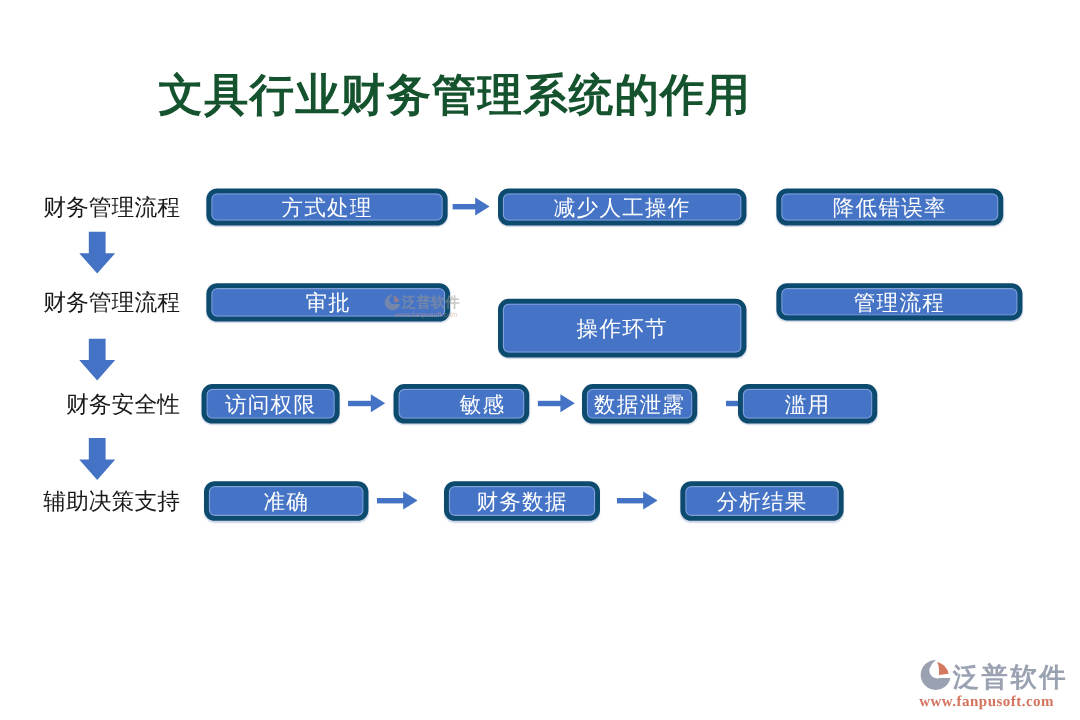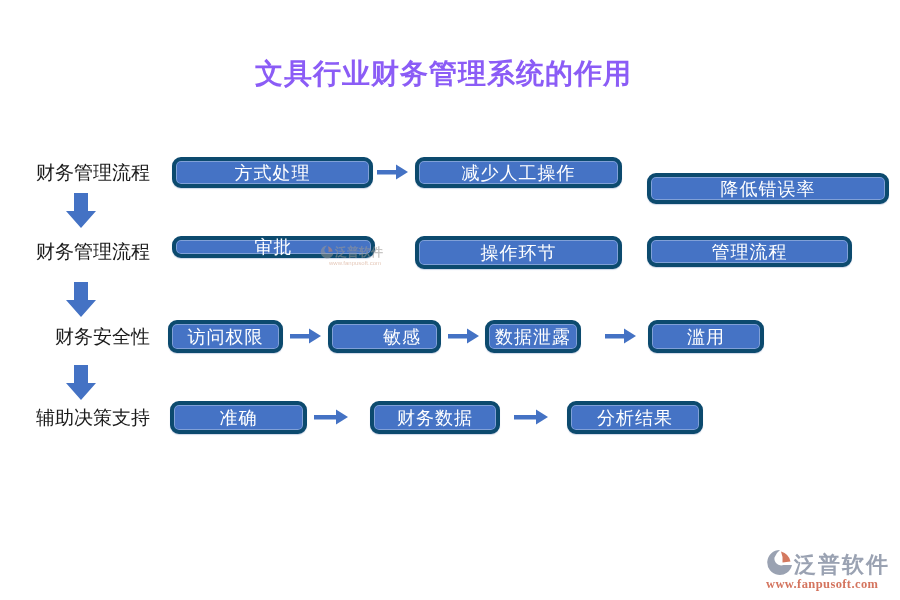--- a/index.html
+++ b/index.html
@@ -2,22 +2,22 @@
 <html><head>
 <meta charset="utf-8">
 <style>
   html,body { margin:0; padding:0; }
   body {
     width:900px; height:600px; position:relative; background:#ffffff;
     font-family:"Liberation Serif","DejaVu Serif",serif; overflow:hidden;
   }
   .abs { position:absolute; }
   #title {
-    left:132px; top:55px; width:500px; text-align:right;
-    font-size:28px; font-weight:bold; color:#8b5cf6; letter-spacing:1px;
+    left:132px; top:55px; width:500px; text-align:left;
+    font-size:37px; font-weight:bold; color:#14532d; letter-spacing:1px;
   }
   .row-label {
     left:0; width:150px; text-align:right; font-size:19px; color:#1a1a1a;
     white-space:nowrap;
   }
   .box {
     box-sizing:border-box; background:#4573c5; border:4px solid #0c4a6e;
     border-radius:9px; color:#ffffff; display:flex; align-items:center;
     justify-content:center; font-size:18px; letter-spacing:1px;
     box-shadow: inset 0 0 0 1px rgba(255,255,255,0.32), 0 1px 1px rgba(60,90,160,0.25);
@@ -55,29 +55,29 @@
 
 <div class="abs" id="title">文具行业财务管理系统的作用</div>
 
 <div class="abs row-label" style="top:160px;">财务管理流程</div>
 <div class="abs box" style="left:172px; top:157px; width:201px; height:31px;">方式处理</div>
 <svg class="abs arrow-svg" style="left:377px; top:164px;" width="31" height="16" viewBox="0 0 31 16">
   <rect x="0" y="6" width="20" height="4.5" fill="#4472C4"></rect>
     <polygon points="19,0.5 31,8 19,15.5" fill="#4472C4"></polygon>
 </svg>
 <div class="abs box" style="left:415px; top:157px; width:207px; height:31px;">减少人工操作</div>
-<div class="abs box" style="left:647px; top:157px; width:242px; height:31px;margin-top:16px;">降低错误率</div>
+<div class="abs box" style="left:647px; top:157px; width:189px; height:31px;">降低错误率</div>
 
 <svg class="abs arrow-svg" style="left:66px; top:193px;" width="30" height="35" viewBox="0 0 30 35">
   <polygon points="8,0 22,0 22,18 30,18 15,35 0,18 8,18" fill="#4472C4"></polygon>
 </svg>
 
 <div class="abs row-label" style="top:239px;">财务管理流程</div>
-<div class="abs box" style="left:172px; top:236px; width:203px; height:22px;">审批</div>
-<div class="abs box" style="left:415px; top:236px; width:207px; height:33px;">操作环节</div>
+<div class="abs box" style="left:172px; top:236px; width:203px; height:32px;">审批</div>
+<div class="abs box" style="left:415px; top:249px; width:207px; height:49px;">操作环节</div>
 <div class="abs box" style="left:647px; top:236px; width:205px; height:31px;">管理流程</div>
 
 <div class="abs" id="watermark">
   <div class="wm-row">
     <svg width="14" height="14" viewBox="0 0 27 27">
       <path d="M14 1 A12.5 12.5 0 1 0 26 16 L17.5 16 A6.8 6.8 0 0 1 8.5 8.5 Q10.5 3.5 14 1 Z" fill="#9b9894"></path>
       <path d="M15 2.5 Q23 5 24.5 12.5 L16.5 13.5 Q17 7 15 2.5 Z" fill="#cf8a66"></path>
     </svg>
     <span class="wm-text">泛普软件</span>
   </div>
@@ -97,21 +97,21 @@
 <div class="abs box" style="left:328px; top:320px; width:113px; height:33px;padding-left:35px;">敏感</div>
 <svg class="abs arrow-svg" style="left:448px; top:328px;" width="31" height="16" viewBox="0 0 31 16">
   <rect x="0" y="6" width="20" height="4.5" fill="#4472C4"></rect>
     <polygon points="19,0.5 31,8 19,15.5" fill="#4472C4"></polygon>
 </svg>
 <div class="abs box" style="left:485px; top:320px; width:96px; height:33px;">数据泄露</div>
 <svg class="abs arrow-svg" style="left:605px; top:328px;" width="31" height="16" viewBox="0 0 31 16">
   <rect x="0" y="6" width="20" height="4.5" fill="#4472C4"></rect>
     <polygon points="19,0.5 31,8 19,15.5" fill="#4472C4"></polygon>
 </svg>
-<div class="abs box" style="left:648px; top:320px; width:116px; height:33px;">滥用</div>
+<div class="abs box" style="left:615px; top:320px; width:116px; height:33px;">滥用</div>
 
 <svg class="abs arrow-svg" style="left:66px; top:365px;" width="30" height="35" viewBox="0 0 30 35">
   <polygon points="8,0 22,0 22,18 30,18 15,35 0,18 8,18" fill="#4472C4"></polygon>
 </svg>
 
 <div class="abs row-label" style="top:405px;">辅助决策支持</div>
 <div class="abs box" style="left:170px; top:401px; width:137px; height:33px;">准确</div>
 <svg class="abs arrow-svg" style="left:314px; top:409px;" width="34" height="16" viewBox="0 0 34 16">
   <rect x="0" y="6" width="23" height="4.5" fill="#4472C4"></rect>
     <polygon points="22,0.5 34,8 22,15.5" fill="#4472C4"></polygon>

